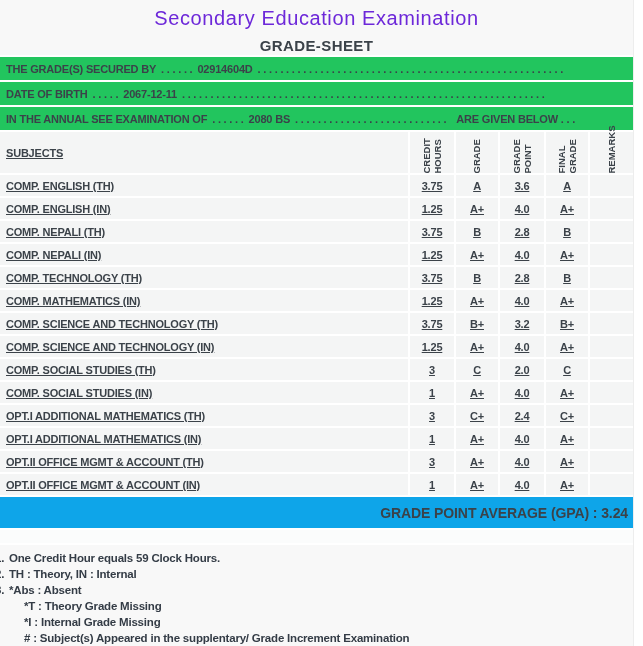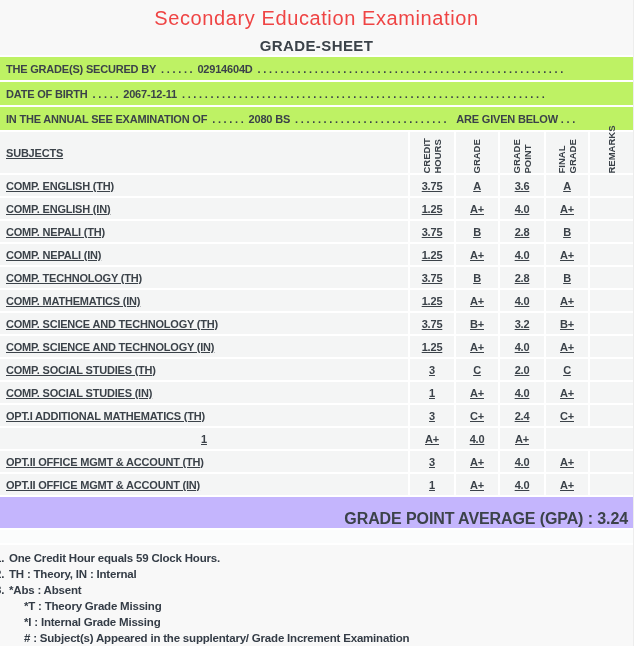--- a/index.html
+++ b/index.html
@@ -10,27 +10,27 @@
   }
   .sheet{
     width:633px;height:646px;background:#f8f8f8;float:left;
     color:#3b4249;box-sizing:border-box;
   }
   .right-strip{width:10px;height:646px;background:#ffffff;float:left;border-left:1px solid #ededed;box-sizing:border-box;}
   *,*:before,*:after{box-sizing:border-box;}
 
   
   .title-row{height:36px;display:flex;align-items:center;justify-content:center;}
-  .page-title{font-size:20px;font-weight:400;letter-spacing:.6px;color:#ef4444;}
+  .page-title{font-size:20px;font-weight:400;letter-spacing:.6px;color:#6d28d9;}
   .subtitle-row{height:21px;display:flex;align-items:center;justify-content:center;border-bottom:2px solid #fff;}
   .sheet-subtitle{font-size:15px;font-weight:700;letter-spacing:.4px;color:#3b4249;}
 
   
   .info-line{
-    height:25px;background:#bef264;border-bottom:2px solid #fff;
+    height:25px;background:#22c55e;border-bottom:2px solid #fff;
     display:flex;align-items:center;white-space:nowrap;
     font-size:11px;font-weight:700;letter-spacing:-.2px;
     padding-left:6px;overflow:hidden;
   }
   .info-line:nth-child(1){padding-right:64px;}
   .info-line:nth-child(2){padding-right:80px;}
   .info-line:nth-child(3){padding-right:58px;}
   .il-pre{margin:0 5px;}
   .il-fill{flex:1 1 auto;overflow:hidden;margin-left:5px;}
   .il-suffix{margin-left:6px;}
@@ -50,23 +50,23 @@
     position:absolute;left:50%;top:50%;
     width:41px;font-size:9.5px;line-height:10.5px;font-weight:700;
     white-space:pre-line;letter-spacing:0;
     transform:translate(-50%,-50%) rotate(-90deg);
   }
   .data-row{height:23px;}
   .data-row .c-subject{justify-content:flex-start;padding-left:6px;white-space:nowrap;}
 
   
   .gpa-row{
-    height:33px;background:#c4b5fd;border-bottom:2px solid #fff;
-    display:flex;align-items:flex-end;justify-content:flex-end;
-    font-size:16px;font-weight:700;letter-spacing:-.1px;padding-right:5px;
+    height:33px;background:#0ea5e9;border-bottom:2px solid #fff;
+    display:flex;align-items:center;justify-content:flex-end;
+    font-size:14px;font-weight:700;letter-spacing:-.1px;padding-right:5px;
   }
   .spacer-row{height:15px;background:#fbfcfc;border-bottom:2px solid #ffffff;}
 
   
   .notes{padding-top:5px;margin-left:-5px;}
   .note-line{display:flex;height:16px;align-items:center;
     font-size:11.5px;font-weight:700;letter-spacing:-.2px;white-space:nowrap;color:#343c46;}
   .note-num{width:14px;flex:0 0 14px;}
   .note-line.indent{padding-left:15px;}
 </style>
@@ -212,20 +212,21 @@
   </div>
       <div class="trow data-row">
     <div class="c-subject">OPT.I ADDITIONAL MATHEMATICS (TH)</div>
     <div class="c-credit">3</div>
     <div class="c-grade">C+</div>
     <div class="c-point">2.4</div>
     <div class="c-final">C+</div>
     <div class="c-remarks"></div>
   </div>
       <div class="trow data-row">
+    <div class="c-subject">OPT.I ADDITIONAL MATHEMATICS (IN)</div>
     <div class="c-credit">1</div>
     <div class="c-grade">A+</div>
     <div class="c-point">4.0</div>
     <div class="c-final">A+</div>
     <div class="c-remarks"></div>
   </div>
       <div class="trow data-row">
     <div class="c-subject">OPT.II OFFICE MGMT &amp; ACCOUNT (TH)</div>
     <div class="c-credit">3</div>
     <div class="c-grade">A+</div>

